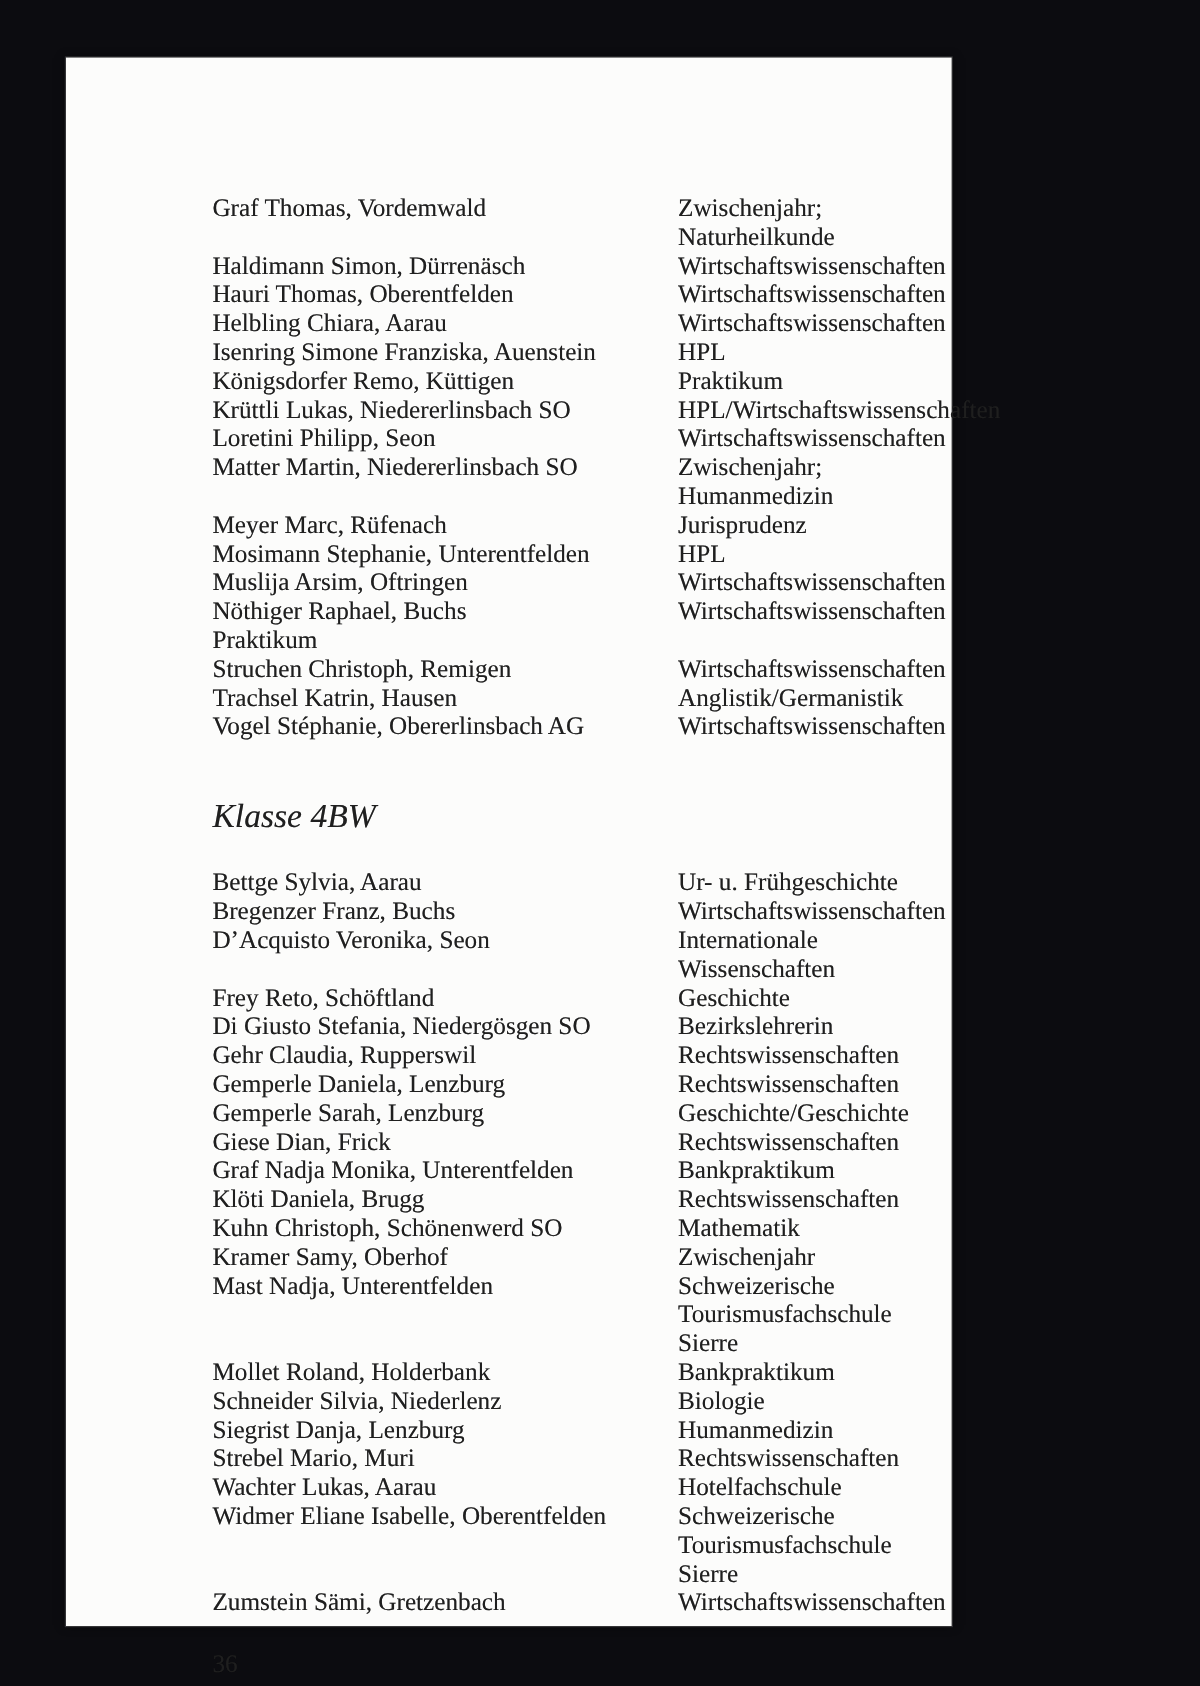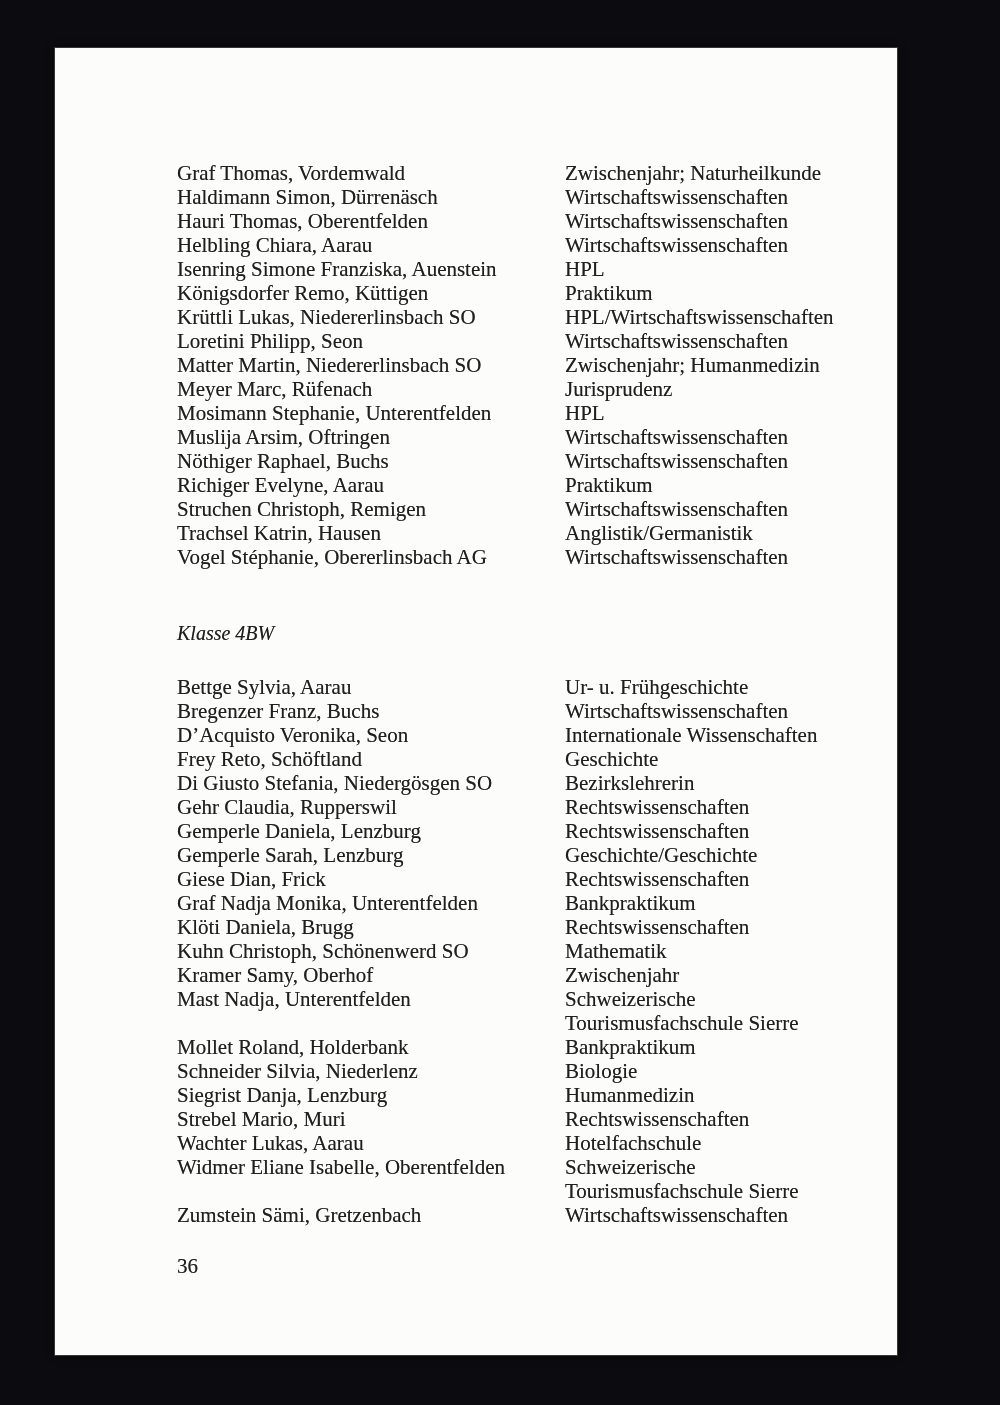--- a/index.html
+++ b/index.html
@@ -16,21 +16,21 @@
     position: relative;
     width: 1000px;
     height: 1405px;
     background: var(--bg, #0c0c10);
     overflow: hidden;
   }
   .paper {
     position: absolute;
     left: 55px;
     top: 48px;
-    width: 842px;
+    width: 738px;
     height: 1307px;
     background: var(--paper, #fcfcfb);
     box-shadow: 0 0 0 1px rgba(160,160,160,0.3), 0 0 8px rgba(0,0,0,0.65);
   }
   .content {
     position: absolute;
     left: 122px;
     top: 113px;
     right: 30px;
     color: var(--ink, #1f1f1f);
@@ -45,21 +45,21 @@
   .name {
     flex: 0 0 388px;
     width: 388px;
   }
   .subject {
     white-space: pre-line;
   }
   .klasse {
     font-style: italic;
     font-weight: normal;
-    font-size: 20px;
+    font-size: 28px;
     line-height: 24px;
     margin: 52px 0 30px 0;
   }
   .page-number {
     margin-top: 27px;
   }
 </style>
 </head>
 <body>
 
@@ -115,21 +115,20 @@
             </div>
             <div class="row">
               <span class="name">Muslija Arsim, Oftringen</span>
               <span class="subject">Wirtschaftswissenschaften</span>
             </div>
             <div class="row">
               <span class="name">Nöthiger Raphael, Buchs</span>
               <span class="subject">Wirtschaftswissenschaften</span>
             </div>
             <div class="row">
-              <span class="name">Richiger Evelyne, Aarau</span>
               <span class="subject">Praktikum</span>
             </div>
             <div class="row">
               <span class="name">Struchen Christoph, Remigen</span>
               <span class="subject">Wirtschaftswissenschaften</span>
             </div>
             <div class="row">
               <span class="name">Trachsel Katrin, Hausen</span>
               <span class="subject">Anglistik/Germanistik</span>
             </div>

